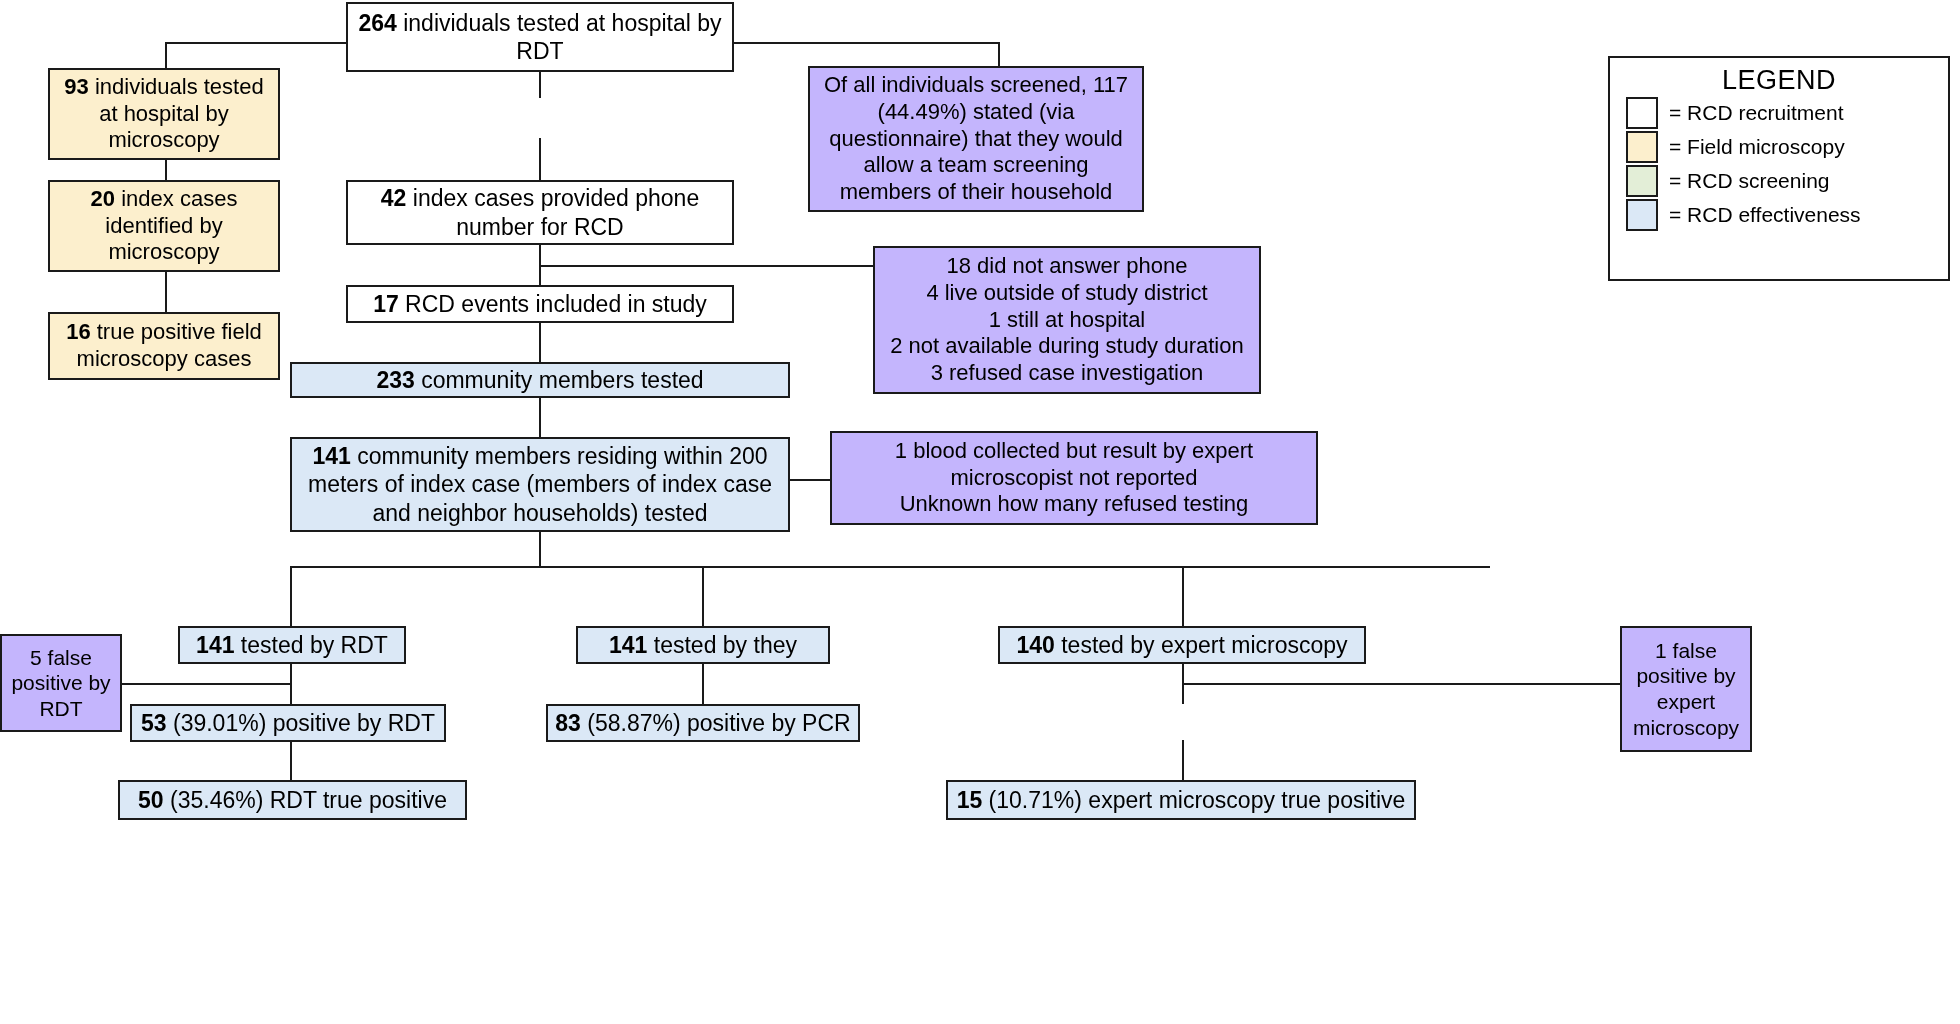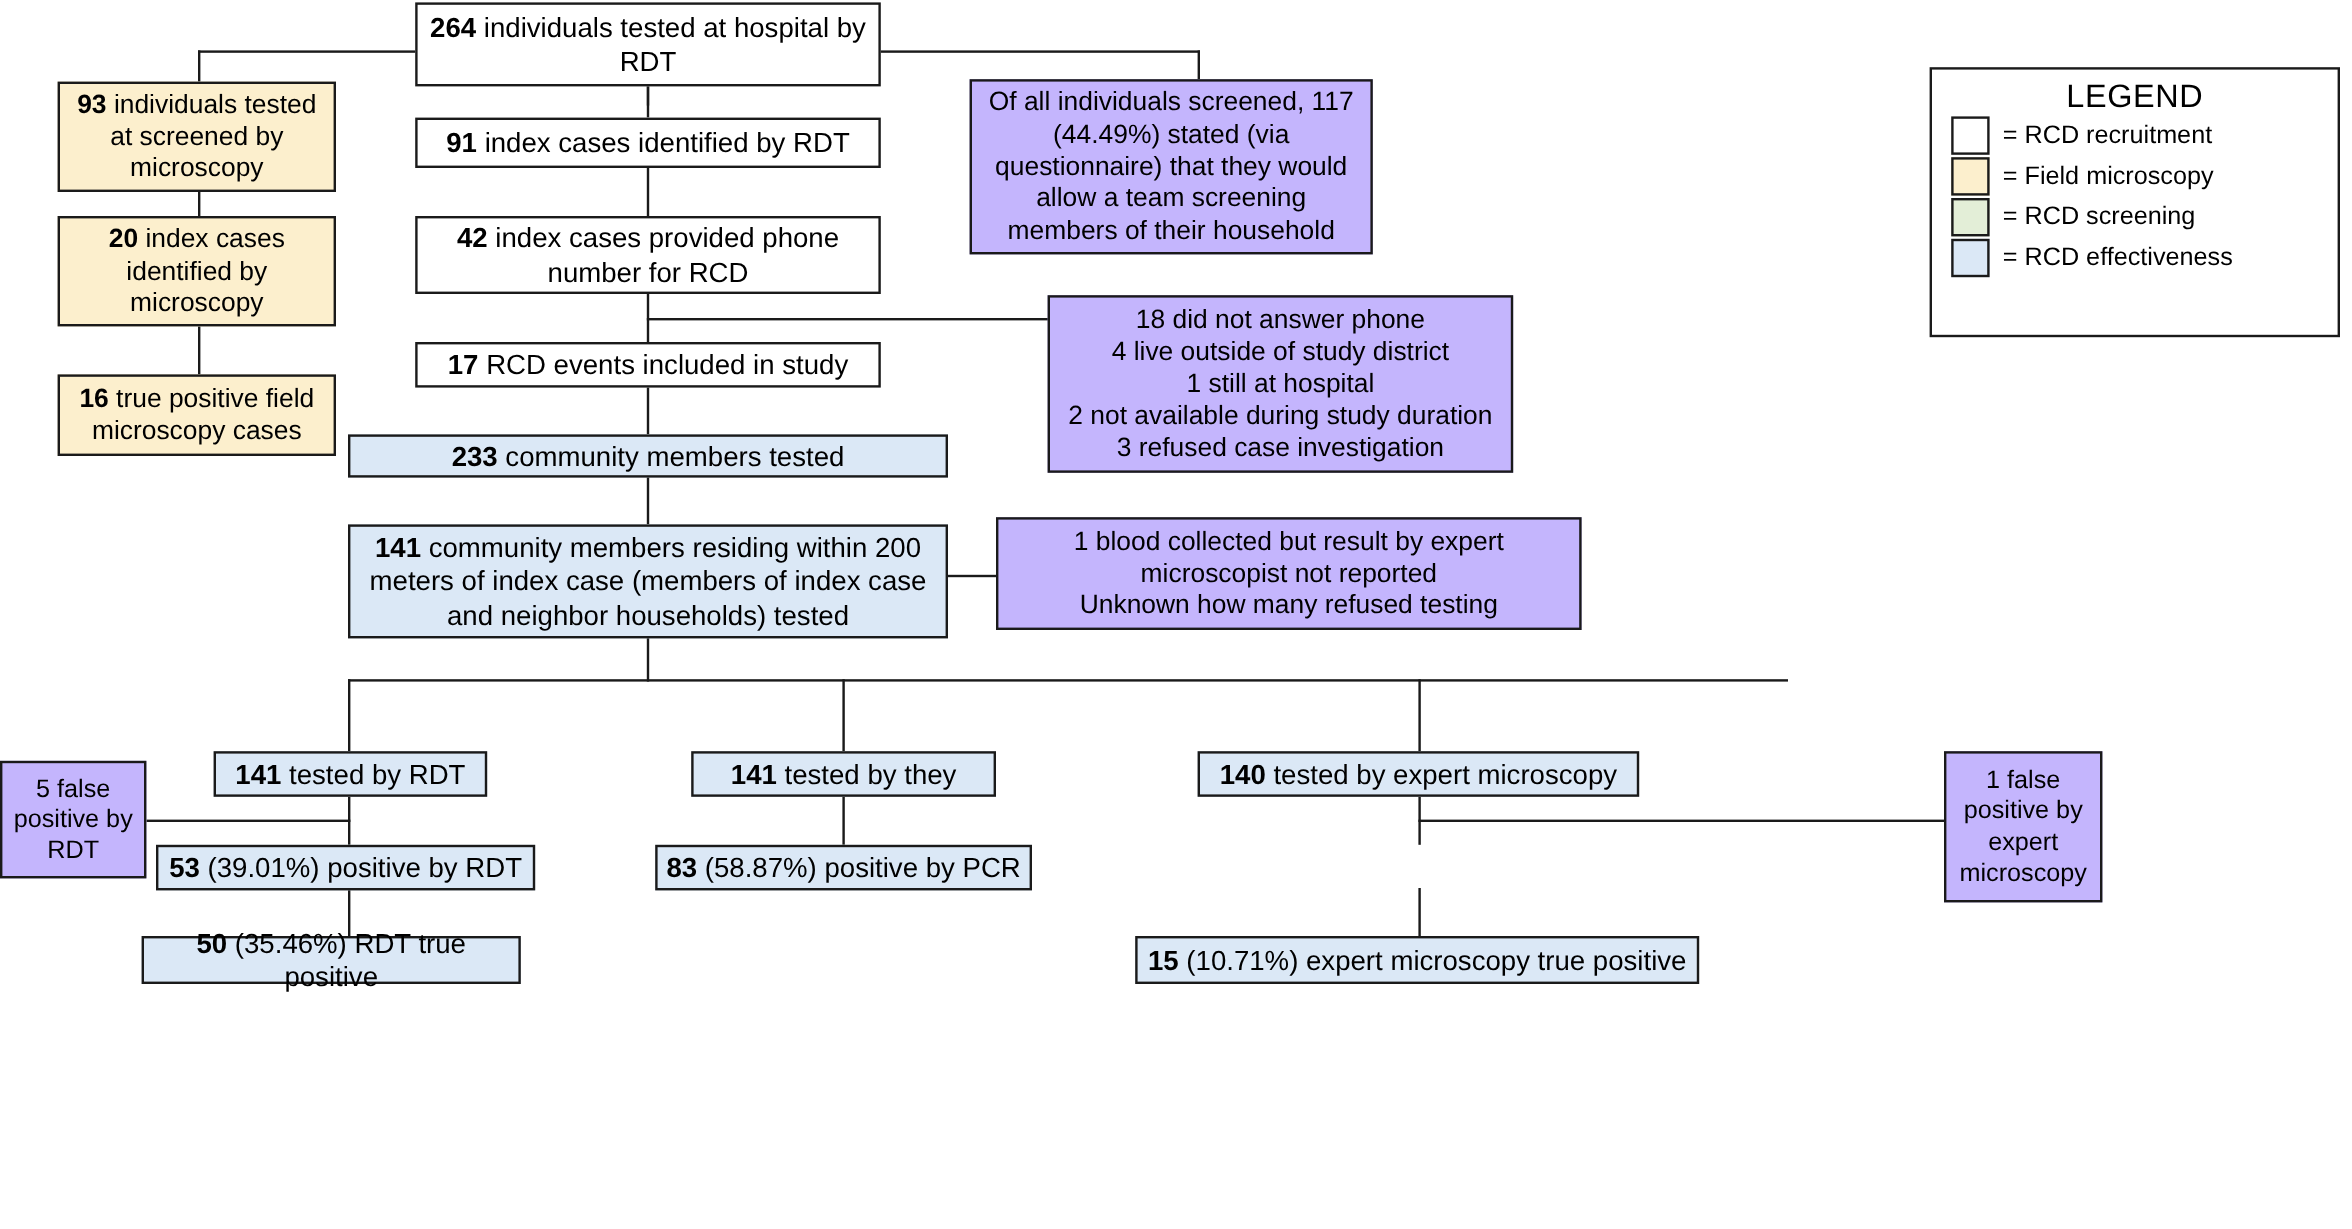--- a/index.html
+++ b/index.html
@@ -108,34 +108,31 @@
   <div class="ln v" style="left:702px;top:664px;height:40px;"></div>
 
   <div class="ln v" style="left:1182px;top:664px;height:40px;"></div>
   <div class="ln h" style="left:1182px;top:683px;width:440px;"></div>
   <div class="ln v" style="left:1182px;top:740px;height:40px;"></div>
 
   <div class="box white" style="left:346px;top:2px;width:388px;height:70px;font-size:23px;">
     <span class="txt"><b class="bold">264</b><span> individuals tested at hospital by RDT</span></span>
   </div>
 
-  <div class="box white" style="left:346px;top:98px;width:388px;height:42px;font-size:23px;">
-    <span class="txt"><b class="bold">91</b><span> index cases identified by RDT</span></span>
-  </div>
 
   <div class="box white" style="left:346px;top:180px;width:388px;height:65px;font-size:23px;">
     <span class="txt"><b class="bold">42</b><span> index cases provided phone number for RCD</span></span>
   </div>
 
   <div class="box white" style="left:346px;top:285px;width:388px;height:38px;font-size:23px;">
     <span class="txt"><b class="bold">17</b><span> RCD events included in study</span></span>
   </div>
 
   <div class="box yellow" style="left:48px;top:68px;width:232px;height:92px;font-size:22px;">
-    <span class="txt"><b class="bold">93</b><span> individuals tested at screened by microscopy</span></span>
+    <span class="txt"><b class="bold">93</b><span> individuals tested at hospital by microscopy</span></span>
   </div>
 
   <div class="box yellow" style="left:48px;top:180px;width:232px;height:92px;font-size:22px;">
     <span class="txt"><b class="bold">20</b><span> index cases identified by microscopy</span></span>
   </div>
 
   <div class="box yellow" style="left:48px;top:312px;width:232px;height:68px;font-size:22px;">
     <span class="txt"><b class="bold">16</b><span> true positive field microscopy cases</span></span>
   </div>
 
@@ -190,21 +187,21 @@
 
   <div class="box blue" style="left:130px;top:704px;width:316px;height:38px;font-size:23px;">
     <span class="txt"><b class="bold">53</b><span> (39.01%) positive by RDT</span></span>
   </div>
 
   <div class="box blue" style="left:546px;top:704px;width:314px;height:38px;font-size:23px;">
     <span class="txt"><b class="bold">83</b><span> (58.87%) positive by PCR</span></span>
   </div>
 
 
-  <div class="box blue" style="left:118px;top:780px;width:316px;height:40px;font-size:23px;">
+  <div class="box blue" style="left:118px;top:780px;width:349px;height:40px;font-size:23px;">
     <span class="txt"><b class="bold">50</b><span> (35.46%) RDT true positive</span></span>
   </div>
 
   <div class="box blue" style="left:946px;top:780px;width:470px;height:40px;font-size:23px;">
     <span class="txt"><b class="bold">15</b><span> (10.71%) expert microscopy true positive</span></span>
   </div>
 
   <div id="legend" style="left:1608px;top:56px;width:342px;height:225px;">
     <div class="ltitle">LEGEND</div>
     <div class="lrow">

